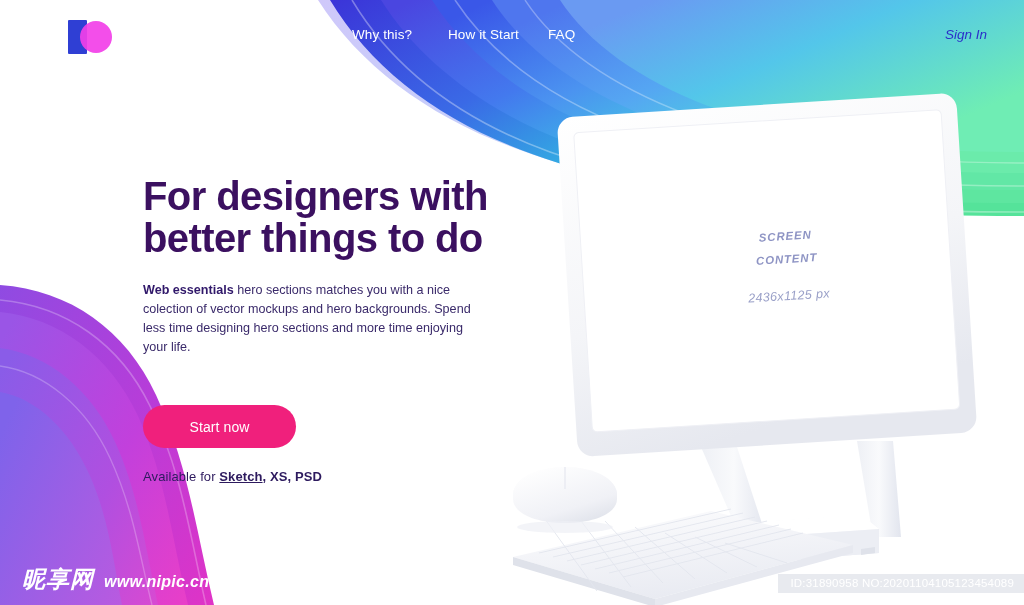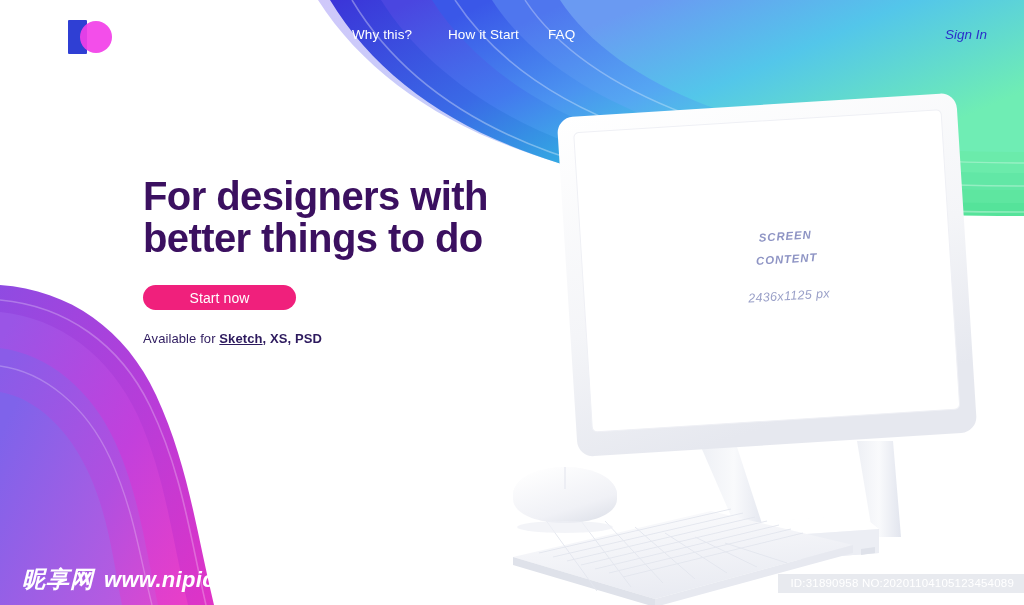--- a/index.html
+++ b/index.html
@@ -102,22 +102,22 @@
     margin-top:22px;
     color:#3a2a6a;
     font-size:12.6px;
     line-height:19px;
     width:330px;
   }
   .hero p.lead b { font-weight:bold; color:#30186a; }
 
   .start-now {
     display:block;
-    margin-top:26px;
-    width:153px; height:25px;
+    margin-top:48px;
+    width:153px; height:43px;
     border:none; border-radius:22px;
     background:#f0207c;
     color:#ffffff;
     font-size:14px;
     font-family:"Liberation Sans", sans-serif;
     cursor:pointer;
     letter-spacing:.1px;
   }
   .available {
     margin-top:21px;
@@ -175,21 +175,21 @@
   }
   .watermark .cn {
     font-size:23px;
     font-weight:bold;
     font-style:italic;
     letter-spacing:1px;
     font-family:"DejaVu Sans", sans-serif;
     text-align:right;
   }
   .watermark .url {
-    font-size:22px;
+    font-size:16px;
     font-style:italic;
     font-weight:bold;
     letter-spacing:.3px;
   }
   .idstrip {
     position:absolute;
     right:0; bottom:12px;
     z-index:60;
     background:rgba(228,230,236,.86);
     color:#ffffff;
@@ -302,20 +302,23 @@
     </nav>
 
 
     <a href="#" class="sign-in">Sign In</a>
   </div>
 
   <div class="hero">
     <h1>For designers with
 better things to do</h1>
 
+    <p class="lead">
+      <b>Web essentials</b><span> hero sections matches you with a nice colection of vector mockups and hero backgrounds. Spend less time designing hero sections and more time enjoying your life.</span>
+    </p>
 
     <button class="start-now">Start now</button>
 
     <div class="available">
       <span>Available for </span><a href="#">Sketch</a><span class="b">, XS, PSD</span>
     </div>
   </div>
 
   <div class="mockup">
     <svg viewBox="0 0 519 530" xmlns="http://www.w3.org/2000/svg">

